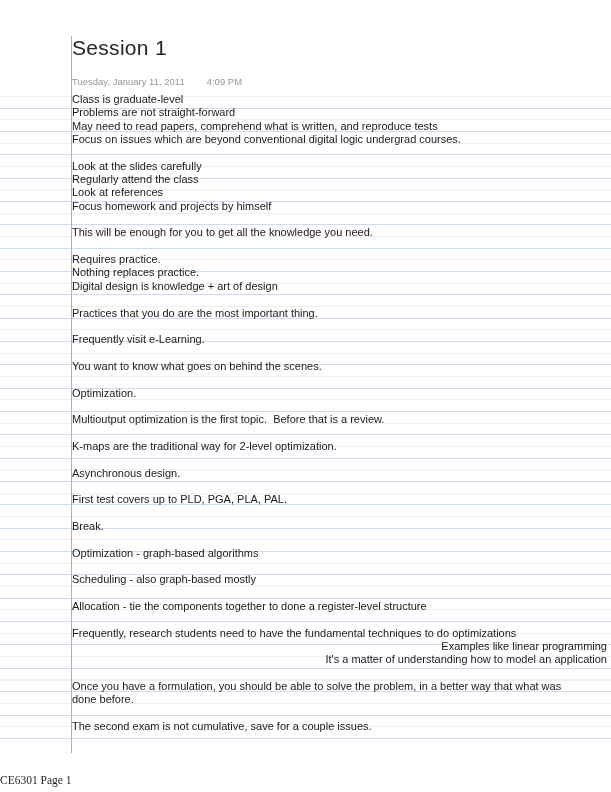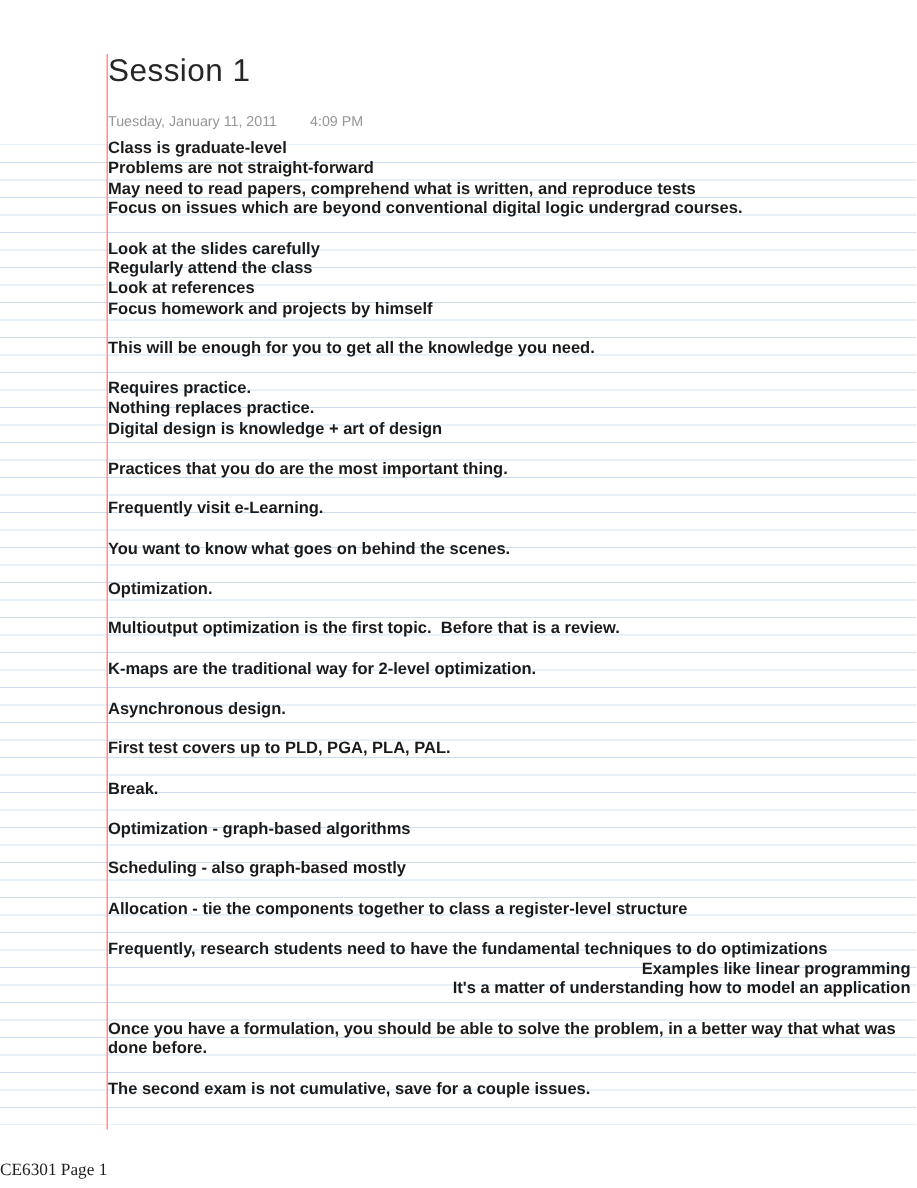--- a/index.html
+++ b/index.html
@@ -32,21 +32,21 @@
     margin:0;font-size:21px;font-weight:400;letter-spacing:0.3px;
     color:var(--title-text);line-height:1.15;
   }
   .dateline{
     margin-top:16px;font-size:9.5px;color:var(--date-text);
     white-space:pre;
   }
   .dateline .time{margin-left:22px;}
   .notes{
     position:absolute;left:72px;top:93px;width:535px;
-    font-size:11px;line-height:13.35px;color:var(--body-text);font-weight:bold;
+    font-size:11px;line-height:13.35px;color:var(--body-text);
   }
   .note-line{height:13.35px;white-space:pre;overflow:visible;}
   .note-line.indent{padding-left:5px;text-align:right;}
   .page-footer{
     position:absolute;left:0;top:774px;width:611px;
     text-align:left;
     font-family:"Liberation Serif","DejaVu Serif",serif;
     font-size:11.5px;color:var(--footer-text);
   }
 </style>
@@ -94,21 +94,21 @@
       <div class="note-line">Asynchronous design.</div>
       <div class="note-line">&nbsp;</div>
       <div class="note-line">First test covers up to PLD, PGA, PLA, PAL.</div>
       <div class="note-line">&nbsp;</div>
       <div class="note-line">Break.</div>
       <div class="note-line">&nbsp;</div>
       <div class="note-line">Optimization - graph-based algorithms</div>
       <div class="note-line">&nbsp;</div>
       <div class="note-line">Scheduling - also graph-based mostly</div>
       <div class="note-line">&nbsp;</div>
-      <div class="note-line">Allocation - tie the components together to class a register-level structure</div>
+      <div class="note-line">Allocation - tie the components together to done a register-level structure</div>
       <div class="note-line">&nbsp;</div>
       <div class="note-line">Frequently, research students need to have the fundamental techniques to do optimizations</div>
       <div class="note-line indent">Examples like linear programming</div>
       <div class="note-line indent">It's a matter of understanding how to model an application</div>
       <div class="note-line">&nbsp;</div>
       <div class="note-line">Once you have a formulation, you should be able to solve the problem, in a better way that what was</div>
       <div class="note-line">done before.</div>
       <div class="note-line">&nbsp;</div>
       <div class="note-line">The second exam is not cumulative, save for a couple issues.</div>
     </main>

